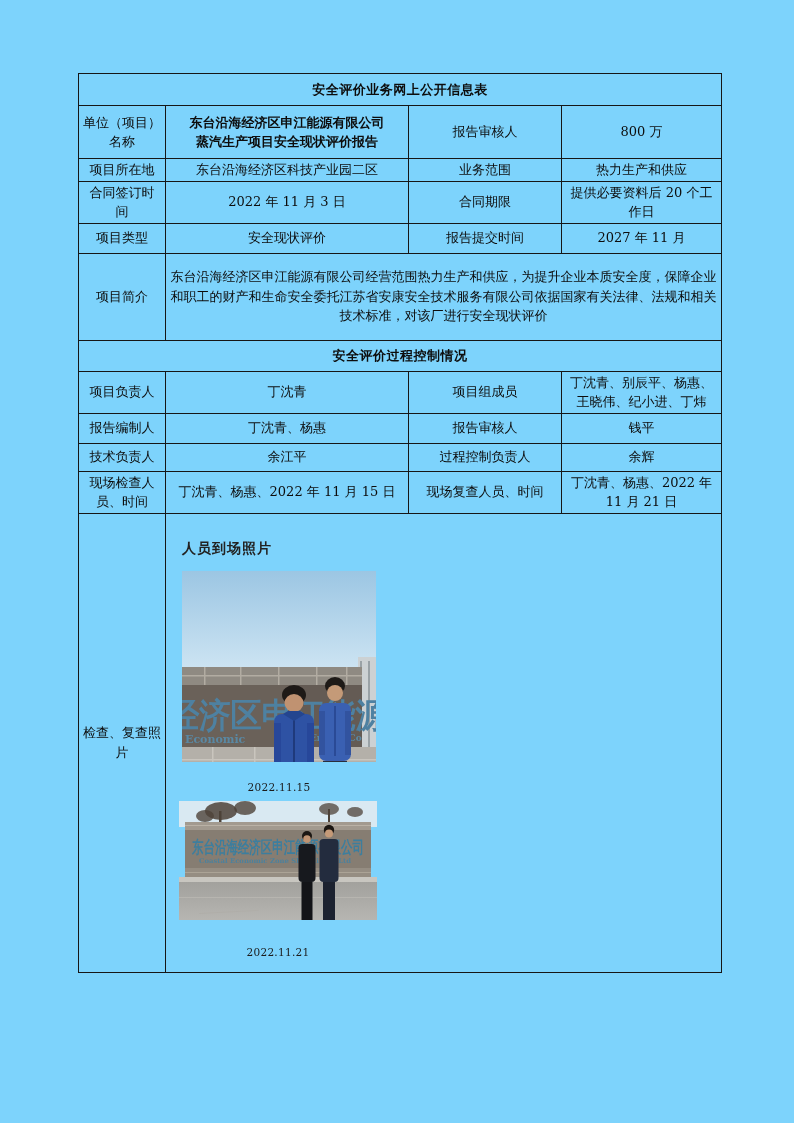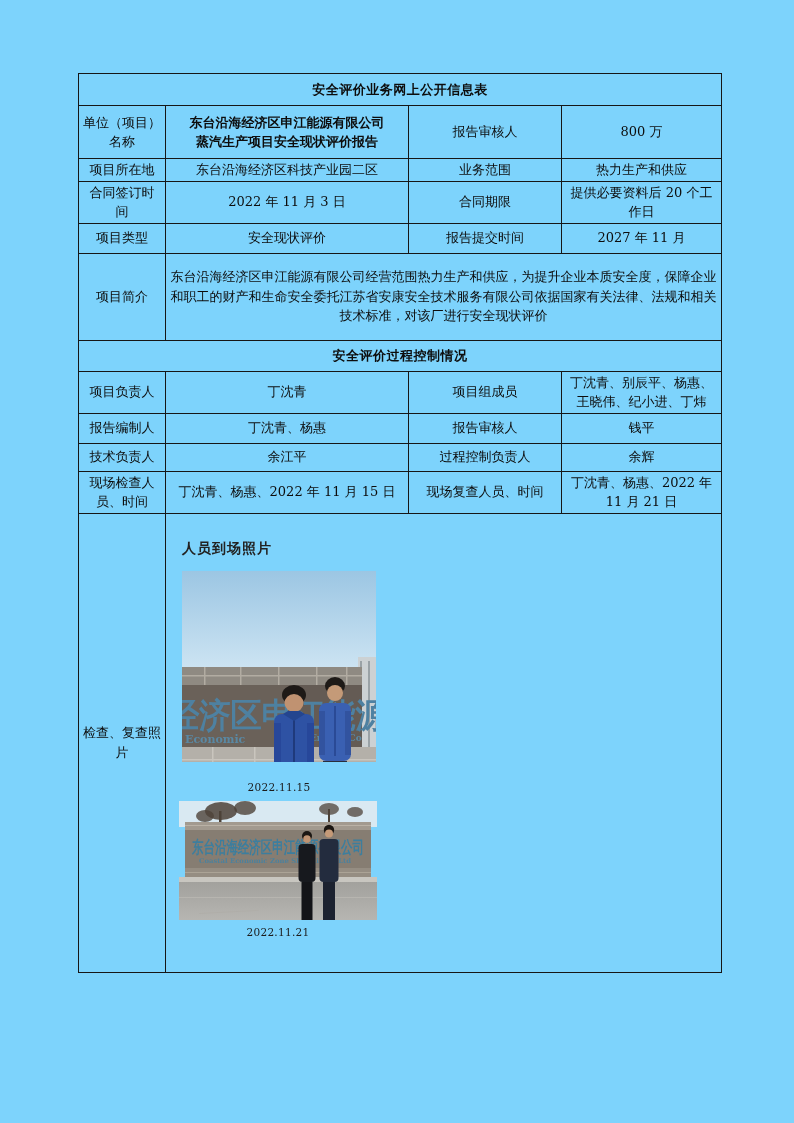--- a/index.html
+++ b/index.html
@@ -30,21 +30,21 @@
     position:absolute;top:4px;left:13px;width:194px;text-align:left;
     font-size:14px;font-weight:bold;letter-spacing:1px;color:#222;
   }
   .photo-frame{position:absolute;overflow:hidden;}
   .photo-1{left:13px;top:17px;width:194px;height:211px;}
   .photo-2{left:10px;top:247px;width:198px;height:139px;}
   .photo-caption{
     position:absolute;text-align:center;font-size:10.5px;color:#1c1c1c;letter-spacing:.3px;
   }
   .cap-1{left:13px;top:230px;width:194px;margin-top:16px;}
-  .cap-2{left:10px;top:391px;width:198px;}
+  .cap-2{left:10px;top:411px;width:198px;}
   svg{display:block;}
 </style>
 </head>
 <body>
 
 <div class="page">
 
   <table class="doc">
     <colgroup>
       <col style="width:87px">

